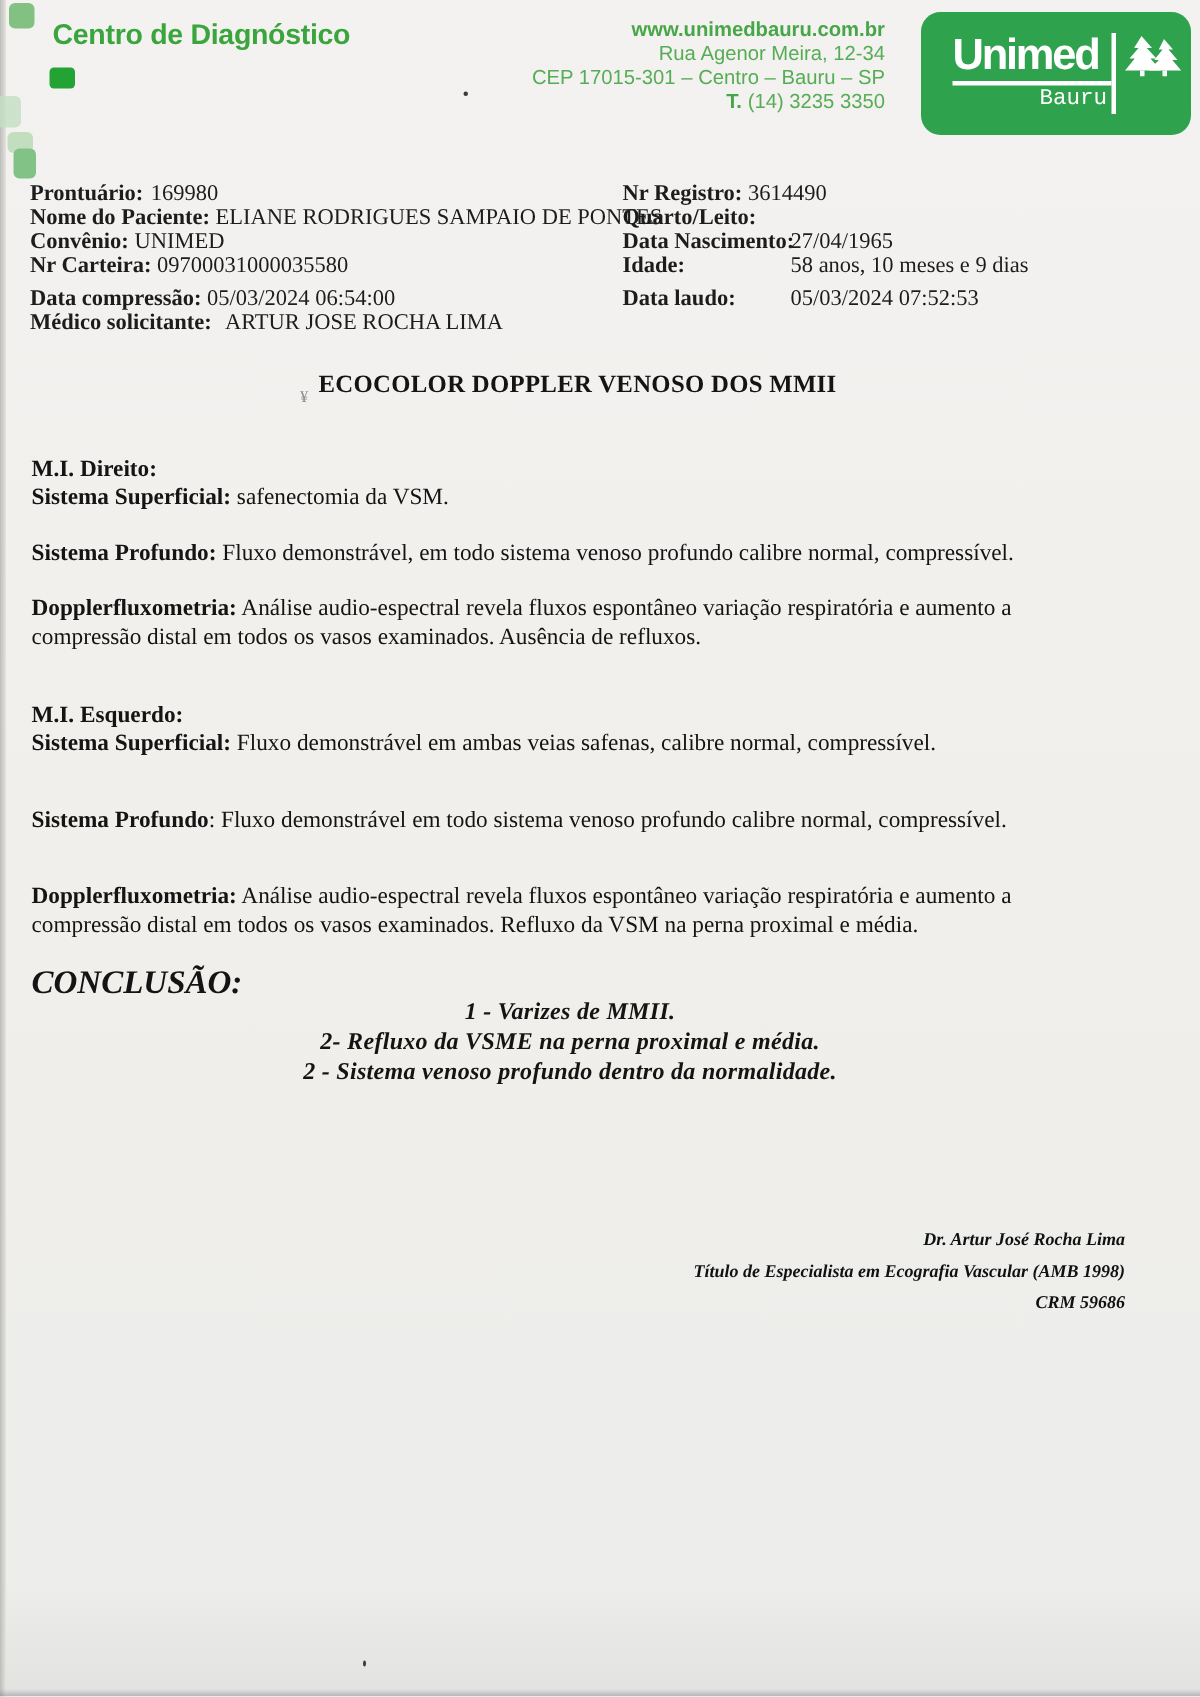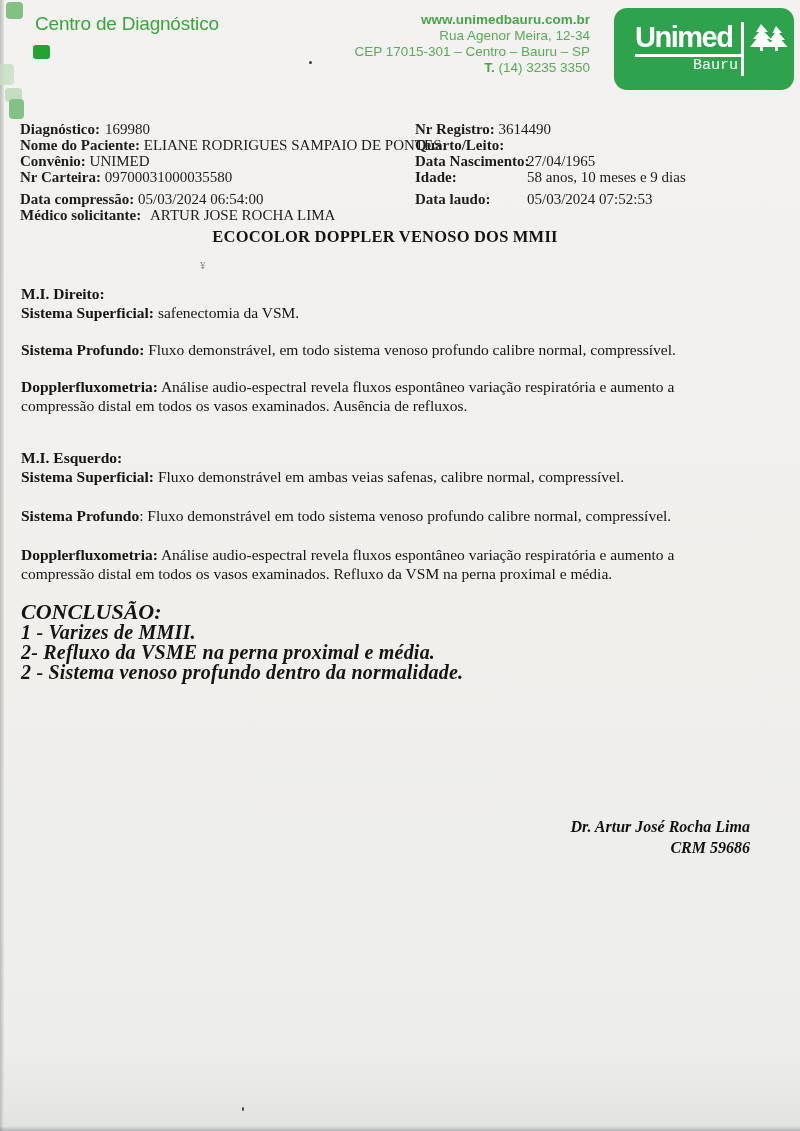--- a/index.html
+++ b/index.html
@@ -12,21 +12,21 @@
   .scan-edge-left{position:absolute;left:0;top:0;width:4px;height:1131px;
         background:linear-gradient(90deg,#bdbdba,#e4e3e0);}
   
   .edge-sq{position:absolute;border-radius:4px;}
   .edge-sq.s1{left:6px;top:2px;width:17px;height:17px;background:#6db86d;opacity:.85;}
   .edge-sq.s2{left:-3px;top:64px;width:17px;height:21px;background:#c4dfc2;opacity:.8;}
   .edge-sq.s3{left:5px;top:88px;width:17px;height:14px;background:#b6d8b3;opacity:.8;}
   .edge-sq.s4{left:9px;top:99px;width:15px;height:20px;background:#83c286;}
   .clinic-name{position:absolute;left:35px;top:13px;
         font-family:"Liberation Sans","DejaVu Sans",sans-serif;
-        font-weight:normal;font-size:19px;color:#3aa53c;letter-spacing:-0.2px;}
+        font-weight:bold;font-size:19px;color:#3aa53c;letter-spacing:-0.2px;}
   .clinic-square{position:absolute;left:33px;top:45px;width:17px;height:14px;
         background:#22a333;border-radius:3px;}
   .contact{position:absolute;right:210px;top:12px;text-align:right;
         font-family:"Liberation Sans","DejaVu Sans",sans-serif;
         font-size:13.5px;line-height:16px;color:#56ad55;}
   .contact .b{font-weight:bold;color:#47a648;}
   
   .logo{position:absolute;left:614px;top:8px;width:180px;height:82px;
         background:#2ea24c;border-radius:13px;}
   .logo .brand{position:absolute;left:21px;top:13px;color:#fff;
@@ -41,39 +41,39 @@
   .patient{position:absolute;left:20px;top:121px;width:760px;
         font-size:15px;line-height:16px;}
   .pcol-l{position:absolute;left:0;top:0;width:390px;}
   .pcol-r{position:absolute;left:395px;top:0;width:365px;}
   .prow{white-space:nowrap;}
   .prow .pl{font-weight:bold;}
   .prow.gap{margin-top:6px;}
   .prow .tab{display:inline-block;width:112px;font-weight:bold;}
   .prow .sp{margin-left:5px;}
   
-  .report{position:absolute;left:21px;top:227px;width:718px;
+  .report{position:absolute;left:21px;top:246px;width:718px;
         font-size:15.5px;line-height:19px;color:#141414;}
   .rtitle{font-weight:bold;font-size:16.5px;text-align:center;letter-spacing:0.2px;
         padding-left:10px;}
   .sec-h{font-weight:bold;margin:0;}
   .sec1-h{margin-top:38px;}
   .para{margin:0;}
   .para .pl{font-weight:bold;}
   .para.gap18{margin-top:18px;}
-  .para.gap20{margin-top:20px;}
+  .para.gap20{margin-top:32px;}
   .sec2-h{margin-top:33px;}
   .conclusion{margin-top:19px;font-style:italic;font-weight:bold;}
   .conclusion .c-h{font-size:22px;line-height:20px;}
-  .conclusion .c-i{font-size:20px;line-height:20px;letter-spacing:0.2px;}
+  .conclusion .c-i{font-size:16px;line-height:20px;letter-spacing:0.2px;text-align:center;}
   .abbr{margin-top:13px;font-size:11.5px;line-height:15px;color:#2b2b2b;
         letter-spacing:0.2px;}
   
   .signature{position:absolute;right:50px;top:816px;text-align:right;
-        font-weight:bold;font-style:italic;font-size:16px;line-height:21px;color:#111;}
+        font-weight:bold;font-style:italic;font-size:12px;line-height:21px;color:#111;}
   
   .ans{position:absolute;left:593px;top:1150px;width:220px;height:39px;
         background:#0e0e0e;box-sizing:border-box;padding:3px;}
   .ans-inner{width:100%;height:100%;box-sizing:border-box;border:2px solid #f2f2f2;
         display:flex;align-items:center;justify-content:center;
         font-family:"Liberation Sans","DejaVu Sans",sans-serif;
         font-weight:bold;font-size:20px;color:#fff;letter-spacing:0.5px;
         white-space:nowrap;}
   
   .artifact{position:absolute;color:#8f8f8f;font-size:11px;}
@@ -114,21 +114,21 @@
         <path fill="#ffffff" d="M13 1 L20 9 L16.5 9 L23 16 L19 16 L26 24 L2 24 L8.5 16 L5 16 L11 9 L8 9 Z"></path>
         <path fill="#ffffff" d="M28 3 L34 10 L31 10 L37 17 L33.5 17 L39.5 24 L18 24 L24.5 17 L21.5 17 L27 10 L24.5 10 Z"></path>
         <rect fill="#ffffff" x="12" y="24" width="3" height="4"></rect>
         <rect fill="#ffffff" x="27" y="24" width="3" height="4"></rect>
       </svg>
     </div>
   </div>
 
   <div class="patient">
     <div class="pcol-l">
-      <div class="prow"><span class="pl">Diagnóstico:</span><span class="sp">169980</span></div>
+      <div class="prow"><span class="pl">Prontuário:</span><span class="sp">169980</span></div>
       <div class="prow"><span class="pl">Nome do Paciente:</span> <span>ELIANE RODRIGUES SAMPAIO DE PONTES</span></div>
       <div class="prow"><span class="pl">Convênio:</span> <span>UNIMED</span></div>
       <div class="prow"><span class="pl">Nr Carteira:</span> <span>09700031000035580</span></div>
       <div class="prow gap"><span class="pl">Data compressão:</span> <span>05/03/2024 06:54:00</span></div>
       <div class="prow"><span class="pl">Médico solicitante:</span> <span class="sp">ARTUR JOSE ROCHA LIMA</span></div>
     </div>
     <div class="pcol-r">
       <div class="prow"><span class="pl">Nr Registro:</span> <span>3614490</span></div>
       <div class="prow"><span class="pl">Quarto/Leito:</span> <span></span></div>
       <div class="prow"><span class="tab">Data Nascimento:</span><span>27/04/1965</span></div>
@@ -154,20 +154,21 @@
       <div class="c-h">CONCLUSÃO:</div>
       <div class="c-i">1 - Varizes de MMII.</div>
       <div class="c-i">2-  Refluxo da VSME na perna proximal e média.</div>
       <div class="c-i">2 - Sistema venoso profundo dentro da normalidade.</div>
     </div>
 
   </div>
 
   <div class="signature">
     <div>Dr. Artur José Rocha Lima</div>
+    <div>Título de Especialista em Ecografia Vascular (AMB 1998)</div>
     <div>CRM 59686</div>
   </div>
 
   <div class="ans">
     <div class="ans-inner">ANS N° 36965-9</div>
   </div>
 
   <div class="artifact" style="left:200px;top:259px;">¥</div>
   <div class="speck a"></div>
   <div class="speck b"></div>

